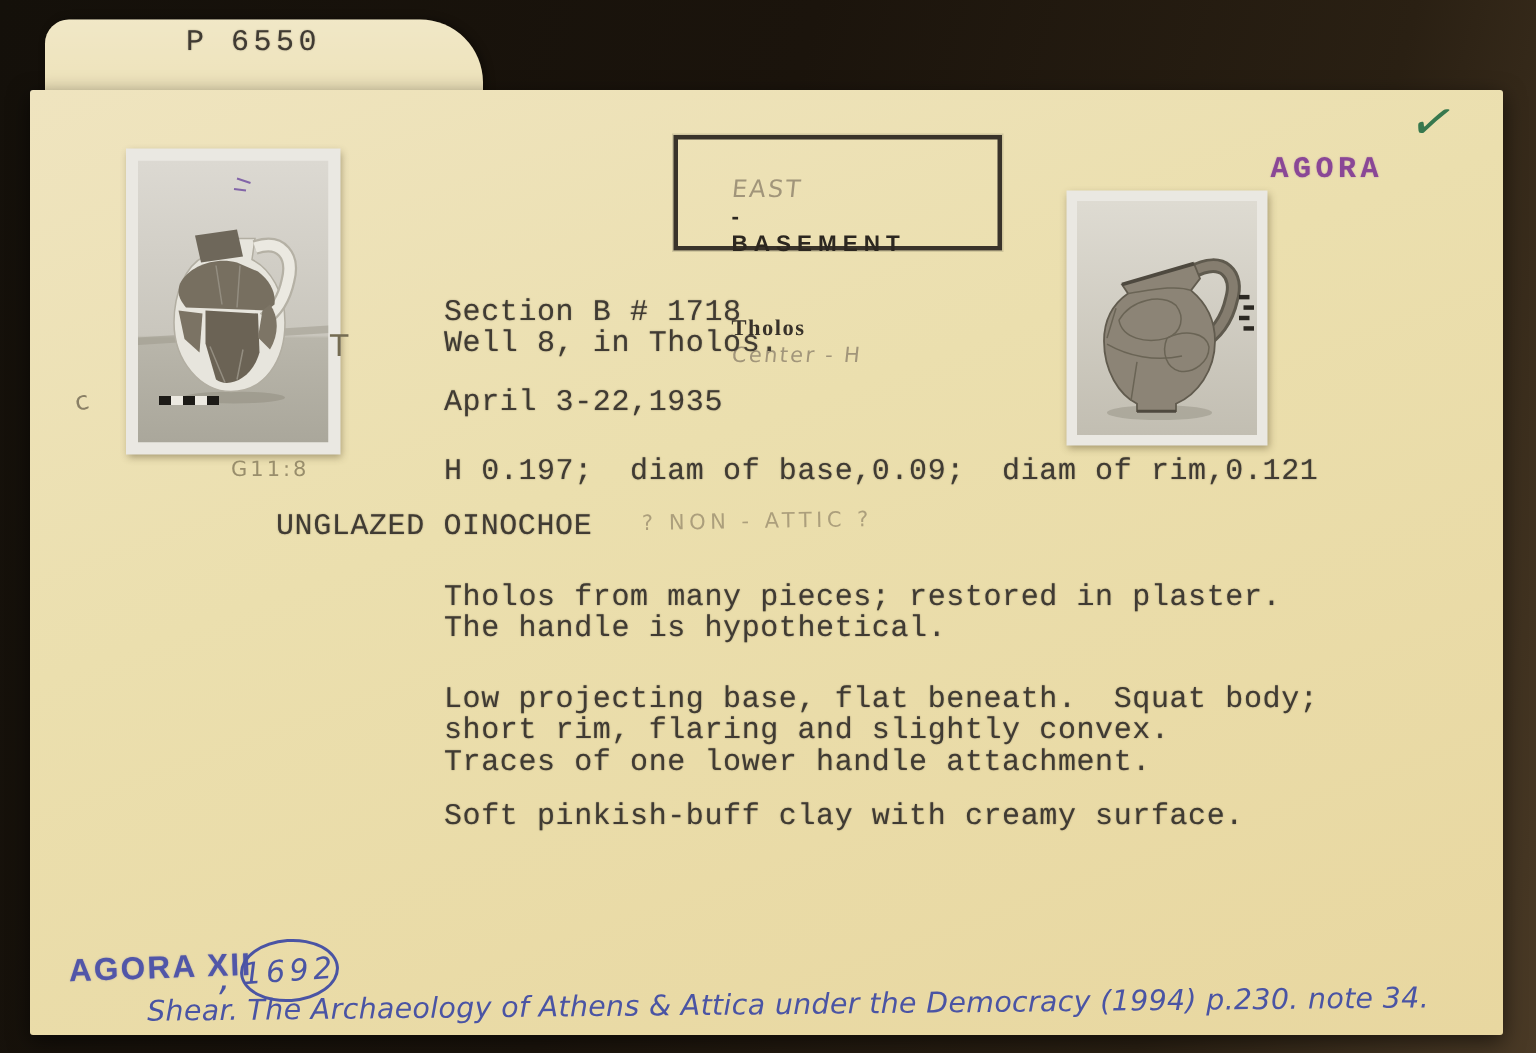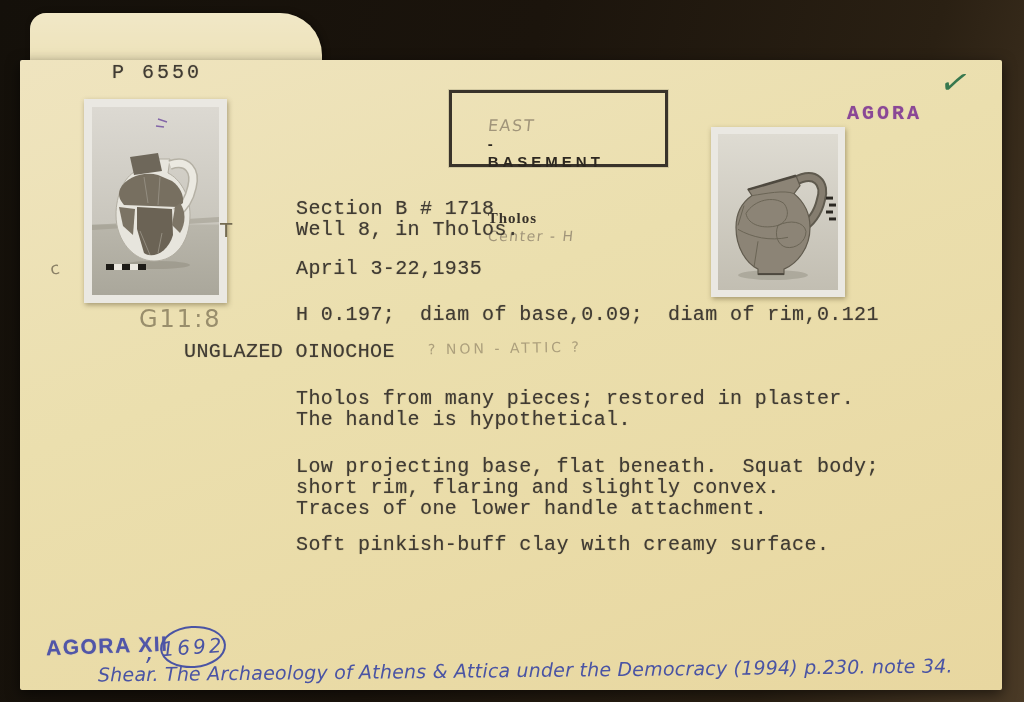--- a/index.html
+++ b/index.html
@@ -97,21 +97,21 @@
   }
 </style>
 </head>
 <body>
 
 <div class="stage">
 
   <div class="card-tab"></div>
   <div class="card"></div>
 
-  <div class="typed" style="left:112px;top:19px;letter-spacing:3px;margin-top:44px;">P 6550</div>
+  <div class="typed" style="left:124px;top:19px;letter-spacing:3px;">P 6550</div>
 
   <div class="stampbox">
     <div class="stamp-line">
       <span class="pencil-inline" style="font-size:16px;">EAST</span>
       <span class="stamp-sans" style="letter-spacing:0;">-</span>
       <span class="stamp-sans">BASEMENT</span>
     </div>
     <div class="stamp-line" style="margin-top:2px;">
       <span class="stamp-serif">Tholos</span>
       <span class="pencil-inline">Center - H</span>
@@ -183,21 +183,21 @@
 
       <g fill="#2b2822">
         <rect x="108" y="63" width="7" height="3"></rect>
         <rect x="111" y="70" width="7" height="3"></rect>
         <rect x="108" y="77" width="7" height="3"></rect>
         <rect x="111" y="84" width="7" height="3"></rect>
       </g>
     </svg>
   </div>
 
-  <div class="pencil" style="left:139px;top:305px;font-size:24px;">G11:8</div>
+  <div class="pencil" style="left:154px;top:305px;font-size:14px;">G11:8</div>
   <div class="pencil" style="left:220px;top:218px;font-size:20px;color:#746b52;">T</div>
   <div class="pencil" style="left:50px;top:258px;font-size:17px;color:#8a8066;transform:rotate(-10deg);">c</div>
 
   <div class="typed" style="left:296px;top:199px;">Section B # 1718</div>
   <div class="typed" style="left:296px;top:220px;">Well 8, in Tholos.</div>
   <div class="typed" style="left:296px;top:259px;">April 3-22,1935</div>
   <div class="typed" style="left:296px;top:305px;">H 0.197;  diam of base,0.09;  diam of rim,0.121</div>
   <div class="typed" style="left:184px;top:342px;">UNGLAZED OINOCHOE</div>
   <div class="pencil" style="left:428px;top:340px;font-size:14px;letter-spacing:3px;color:#ac9f7c;transform:rotate(-1deg);">? NON - ATTIC ?</div>
 

